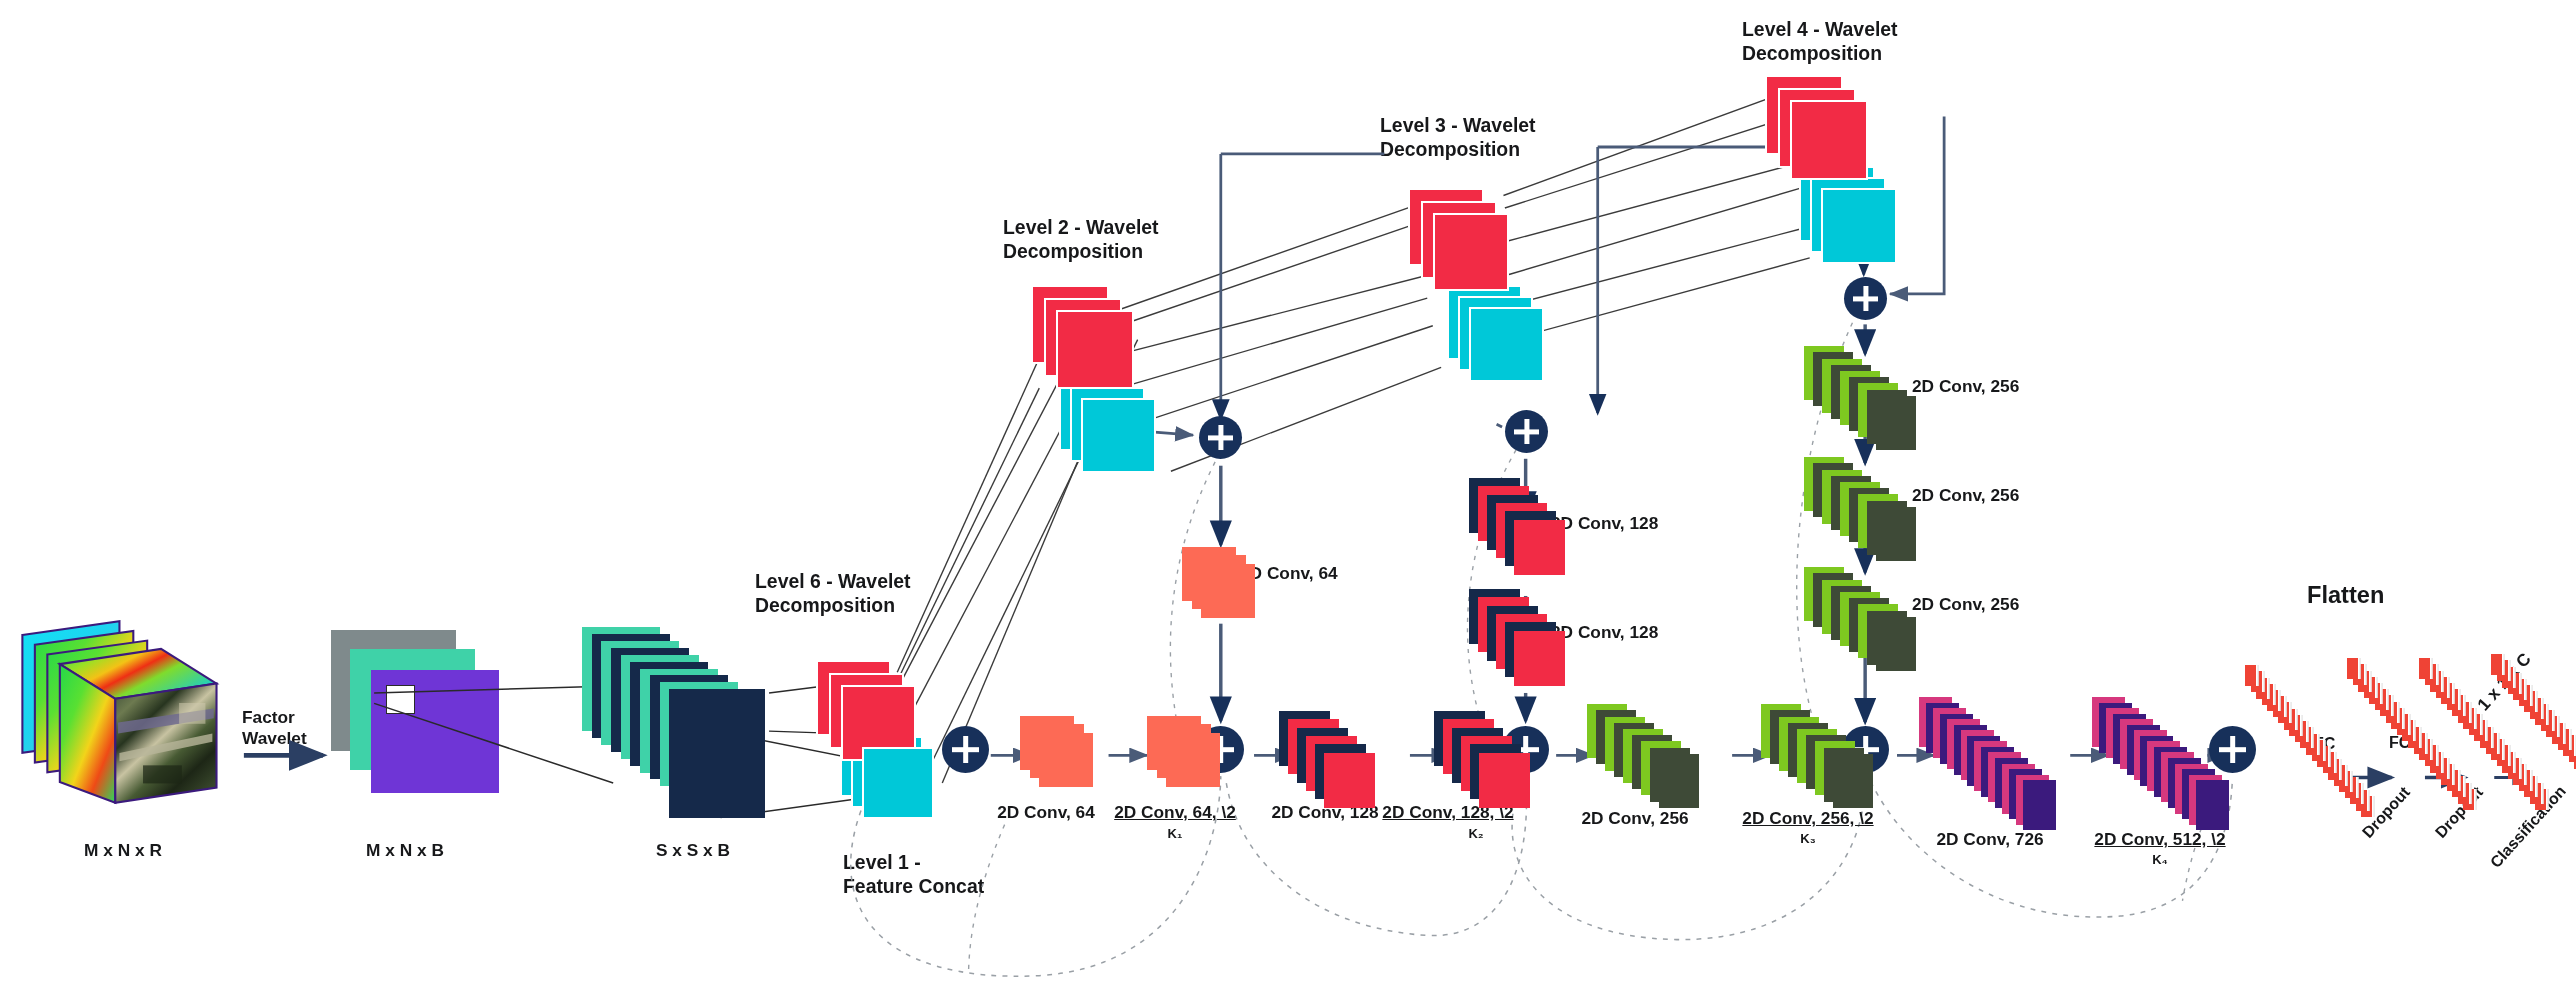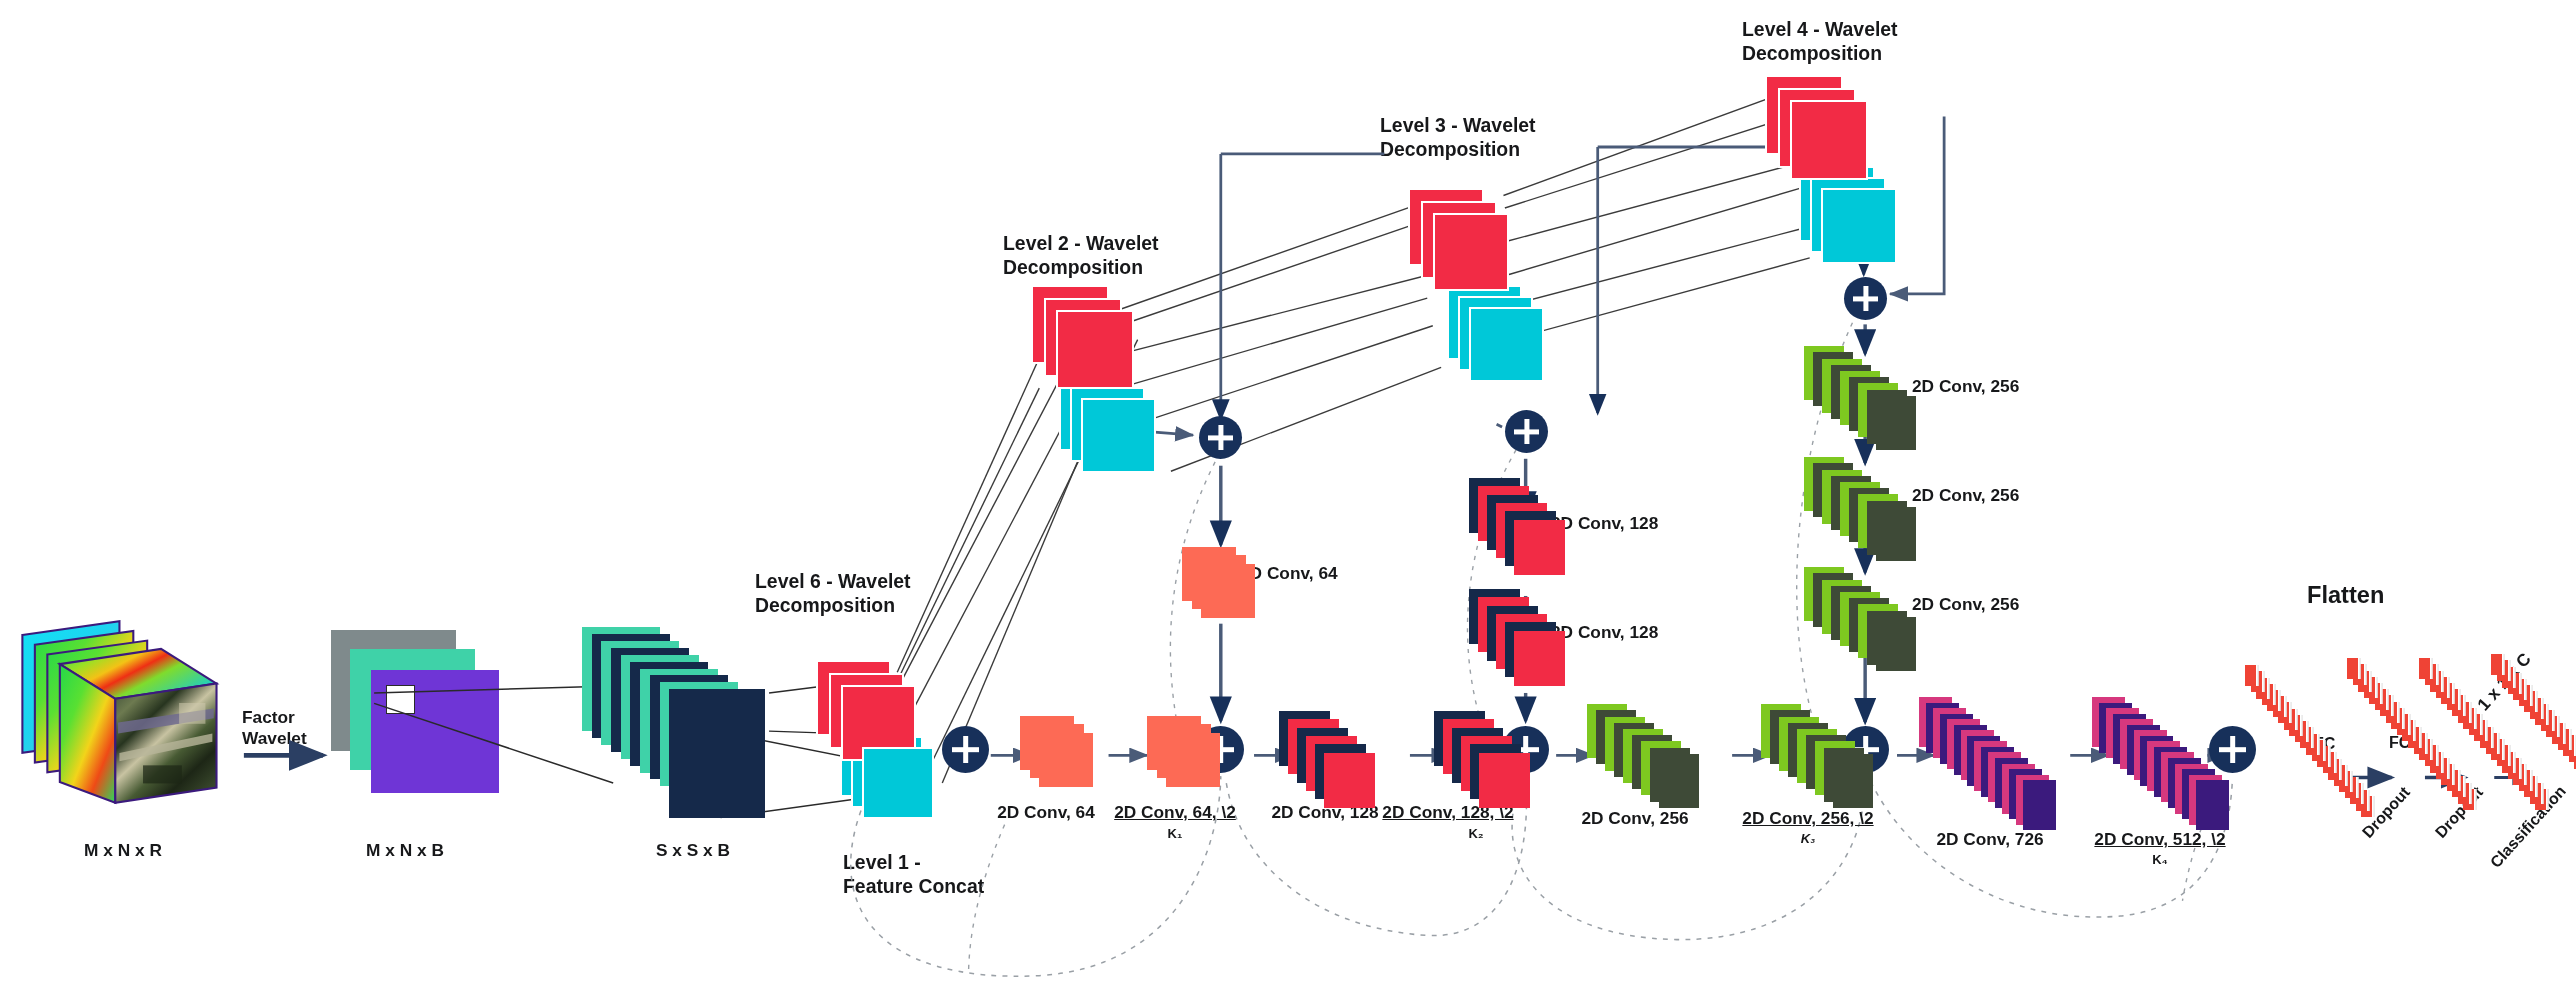--- a/index.html
+++ b/index.html
@@ -106,21 +106,21 @@
       <div class="card" style="left: 48px; top: 35px; width: 78px; height: 104px; background: rgb(21, 41, 74); z-index: 6;"></div>
       <div class="card" style="left: 58px; top: 42px; width: 78px; height: 104px; background: rgb(63, 210, 168); z-index: 7;"></div>
       <div class="card" style="left: 68px; top: 48px; width: 78px; height: 104px; background: rgb(21, 41, 74); z-index: 8;"></div>
       <div class="card" style="left: 78px; top: 55px; width: 78px; height: 104px; background: rgb(63, 210, 168); z-index: 9;"></div>
       <div class="card" style="left: 87px; top: 62px; width: 96px; height: 129px; background: rgb(21, 41, 74); z-index: 11;"></div>
     </div>
   <div class="lbl s25 center" style="left:693px;top:840px;">S x S x B</div>
 
   <div class="lbl s28" style="left:755px;top:570px;">Level 6 - Wavelet
 Decomposition</div>
-  <div class="lbl s28" style="left:1003px;top:232px;">Level 2 - Wavelet
+  <div class="lbl s28" style="left:1003px;top:216px;">Level 2 - Wavelet
 Decomposition</div>
   <div class="lbl s28" style="left:1380px;top:114px;">Level 3 - Wavelet
 Decomposition</div>
   <div class="lbl s28" style="left:1742px;top:18px;">Level 4 - Wavelet
 Decomposition</div>
   <div class="lbl s28" style="left:843px;top:851px;">Level 1 -
 Feature Concat</div>
 
   <svg class="overlay" viewBox="0 0 3718 1417" width="2576" height="982">
     <defs>
@@ -353,21 +353,21 @@
     </div>
 
   <div class="lbl s25 center" style="left:1046px;top:802px;">2D Conv, 64</div>
   <div class="lbl s25 center ul" style="left:1175px;top:802px;">2D Conv, 64, \2</div>
   <div class="lbl sub center" style="left:1175px;top:826px;font-weight:bold;">K₁</div>
   <div class="lbl s25 center" style="left:1325px;top:802px;">2D Conv, 128</div>
   <div class="lbl s25 center ul" style="left:1448px;top:802px;">2D Conv, 128, \2</div>
   <div class="lbl sub center" style="left:1476px;top:826px;font-weight:bold;">K₂</div>
   <div class="lbl s25 center" style="left:1635px;top:808px;">2D Conv, 256</div>
   <div class="lbl s25 center ul" style="left:1808px;top:808px;">2D Conv, 256, \2</div>
-  <div class="lbl sub center" style="left:1808px;top:831px;font-weight:bold;font-style:italic;">K₃</div>
+  <div class="lbl sub center" style="left:1808px;top:831px;font-weight:bold;">K₃</div>
   <div class="lbl s25 center" style="left:1990px;top:829px;">2D Conv, 726</div>
   <div class="lbl s25 center ul" style="left:2160px;top:829px;">2D Conv, 512, \2</div>
   <div class="lbl sub center" style="left:2160px;top:852px;font-weight:bold;">K₄</div>
 
   <div class="stack" style="left: 1182px; top: 547px; width: 73px; height: 71px;">
       <div class="card" style="left: 0px; top: 0px; width: 54px; height: 54px; background: rgb(253, 106, 85); z-index: 1;"></div>
       <div class="card" style="left: 9.7px; top: 8.3px; width: 54px; height: 54px; background: rgb(253, 106, 85); z-index: 2;"></div>
       <div class="card" style="left: 19.4px; top: 16.6px; width: 54px; height: 54px; background: rgb(253, 106, 85); z-index: 3;"></div>
     </div>
   <div class="lbl s25" style="left:1240px;top:563px;">2D Conv, 64</div>

